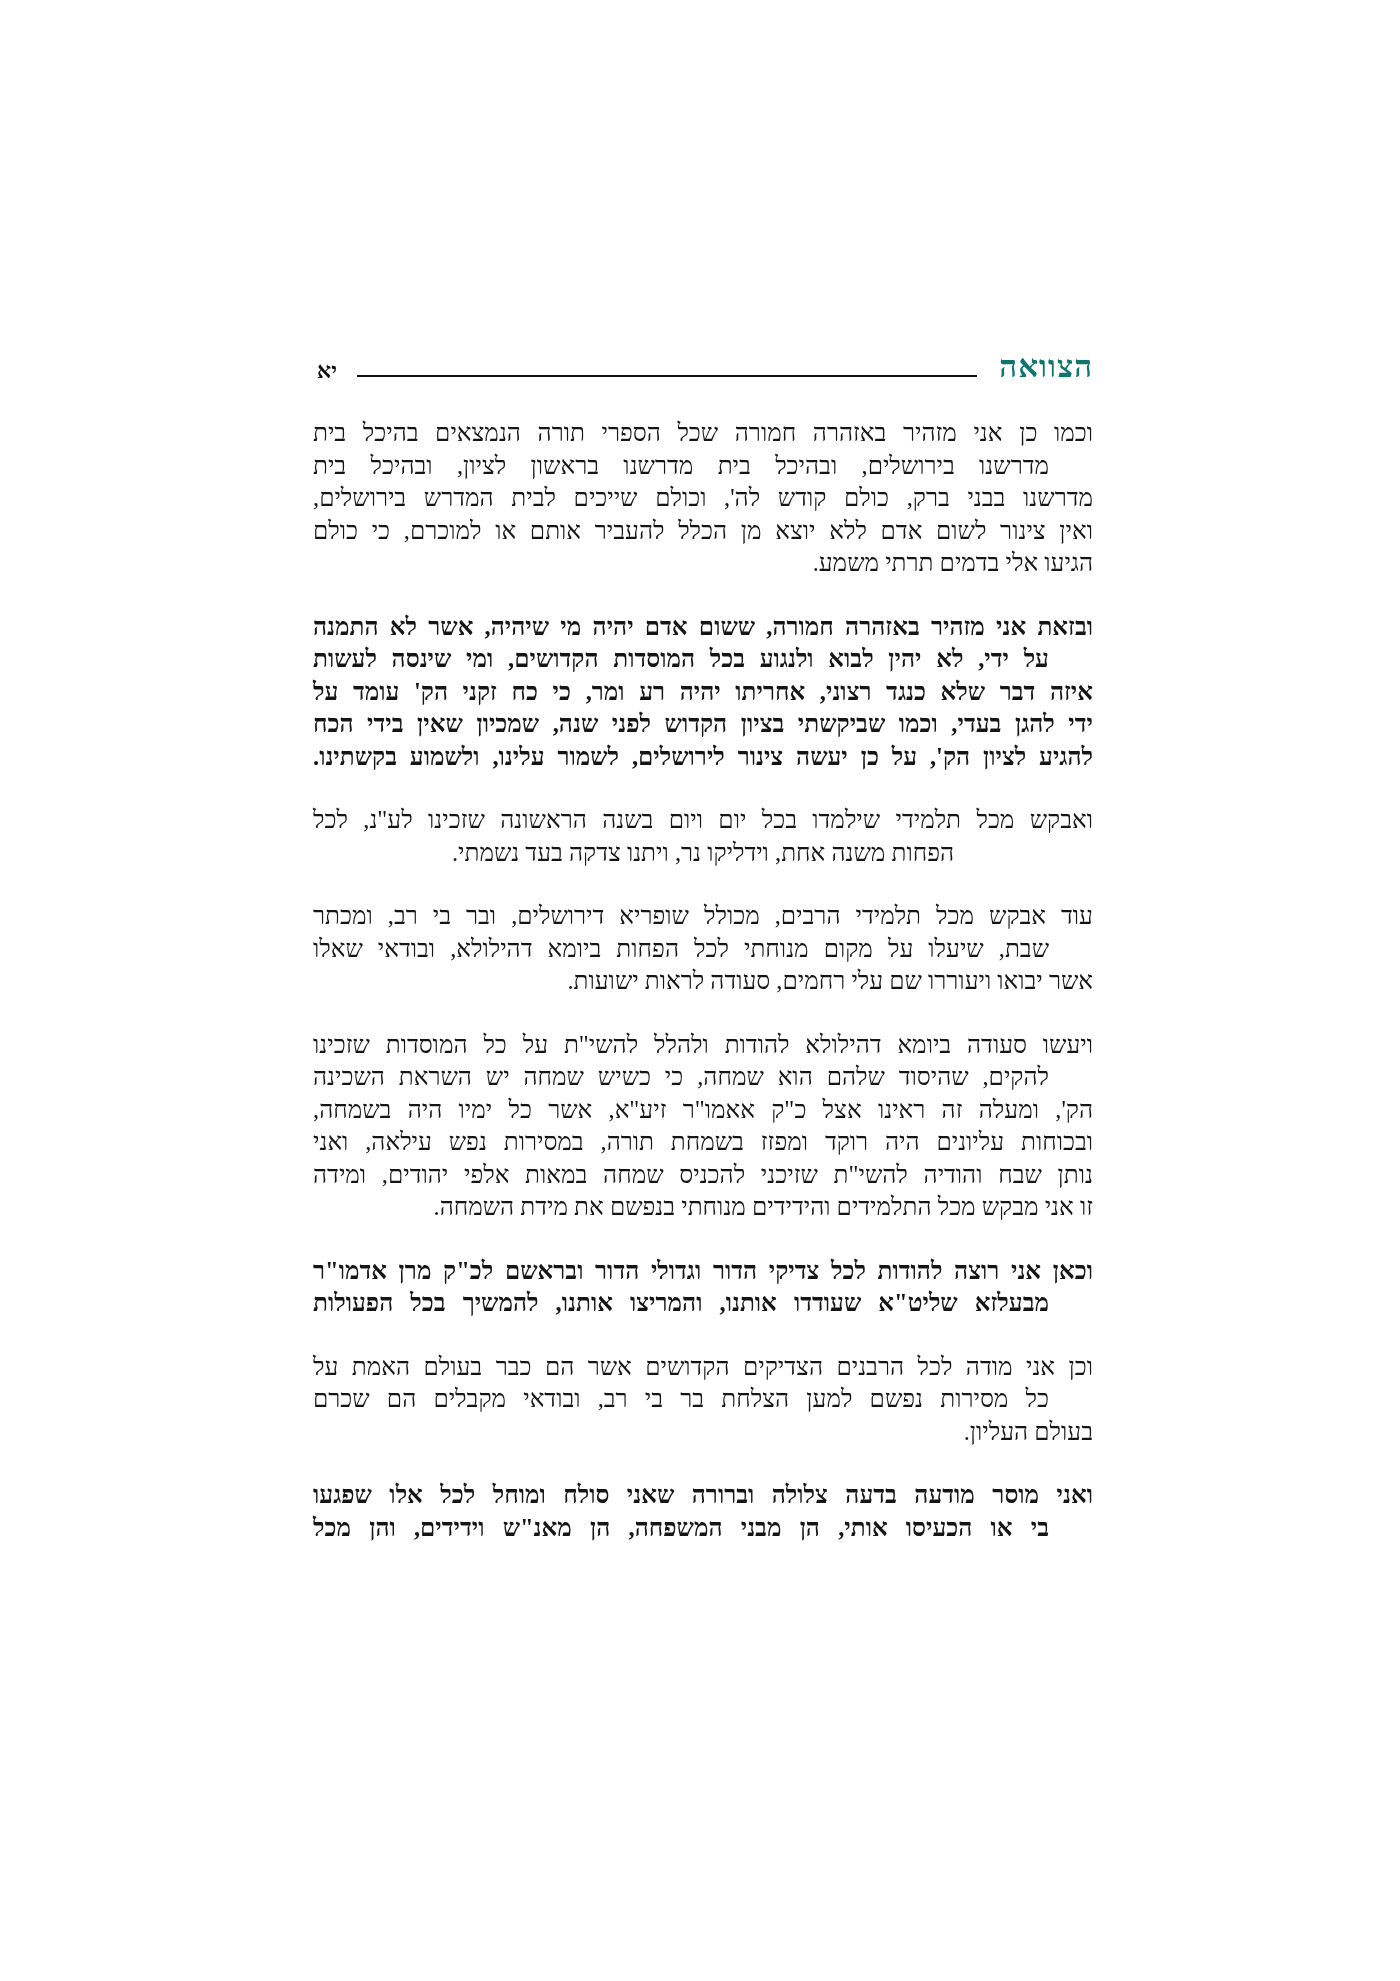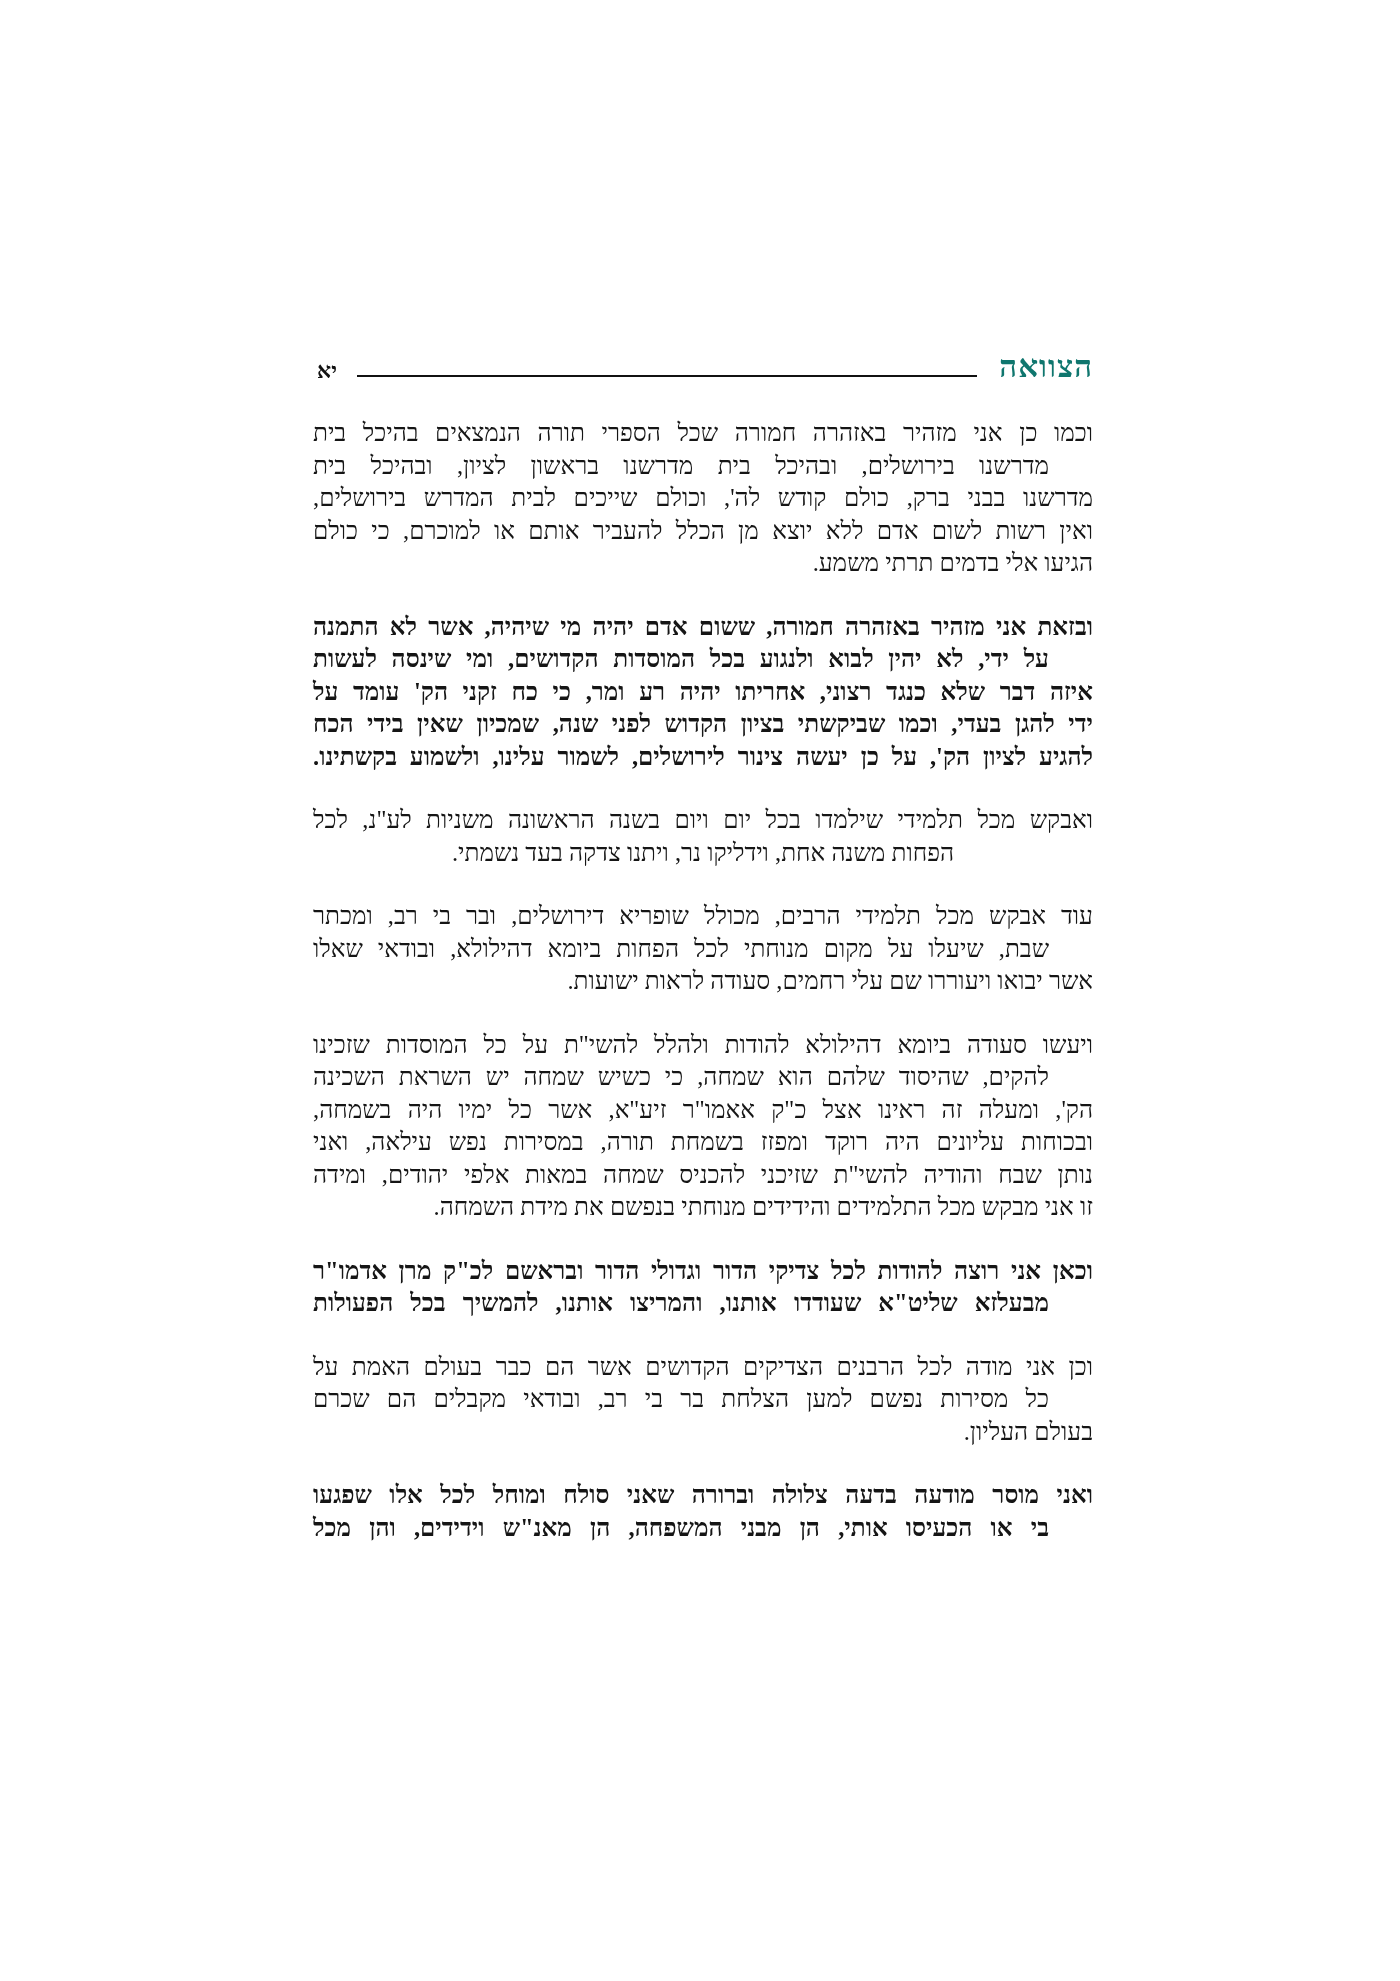--- a/index.html
+++ b/index.html
@@ -91,34 +91,34 @@
   <div class="running-head">
     <span class="running-title">הצוואה</span>
     <span class="head-rule"></span>
     <span class="page-number">יא</span>
   </div>
 
   <div class="para">
     <span class="line">וכמו כן אני מזהיר באזהרה חמורה שכל הספרי תורה הנמצאים בהיכל בית</span>
     <span class="line indent">מדרשנו בירושלים, ובהיכל בית מדרשנו בראשון לציון, ובהיכל בית</span>
     <span class="line">מדרשנו בבני ברק, כולם קודש לה', וכולם שייכים לבית המדרש בירושלים,</span>
-    <span class="line">ואין רשות לשום אדם ללא יוצא מן הכלל להעביר אותם או למוכרם, כי כולם</span>
+    <span class="line">ואין צינור לשום אדם ללא יוצא מן הכלל להעביר אותם או למוכרם, כי כולם</span>
     <span class="line last">הגיעו אלי בדמים תרתי משמע.</span>
   </div>
 
   <div class="para bold">
     <span class="line">ובזאת אני מזהיר באזהרה חמורה, ששום אדם יהיה מי שיהיה, אשר לא התמנה</span>
     <span class="line indent">על ידי, לא יהין לבוא ולנגוע בכל המוסדות הקדושים, ומי שינסה לעשות</span>
     <span class="line">איזה דבר שלא כנגד רצוני, אחריתו יהיה רע ומר, כי כח זקני הק' עומד על</span>
     <span class="line">ידי להגן בעדי, וכמו שביקשתי בציון הקדוש לפני שנה, שמכיון שאין בידי הכח</span>
     <span class="line">להגיע לציון הק', על כן יעשה צינור לירושלים, לשמור עלינו, ולשמוע בקשתינו.</span>
   </div>
 
   <div class="para">
-    <span class="line">ואבקש מכל תלמידי שילמדו בכל יום ויום בשנה הראשונה משניות לע"נ, לכל</span>
+    <span class="line">ואבקש מכל תלמידי שילמדו בכל יום ויום בשנה הראשונה שזכינו לע"נ, לכל</span>
     <span class="line center">הפחות משנה אחת, וידליקו נר, ויתנו צדקה בעד נשמתי.</span>
   </div>
 
   <div class="para">
     <span class="line">עוד אבקש מכל תלמידי הרבים, מכולל שופריא דירושלים, ובר בי רב, ומכתר</span>
     <span class="line indent">שבת, שיעלו על מקום מנוחתי לכל הפחות ביומא דהילולא, ובודאי שאלו</span>
     <span class="line last">אשר יבואו ויעוררו שם עלי רחמים, סעודה לראות ישועות.</span>
   </div>
 
   <div class="para">

